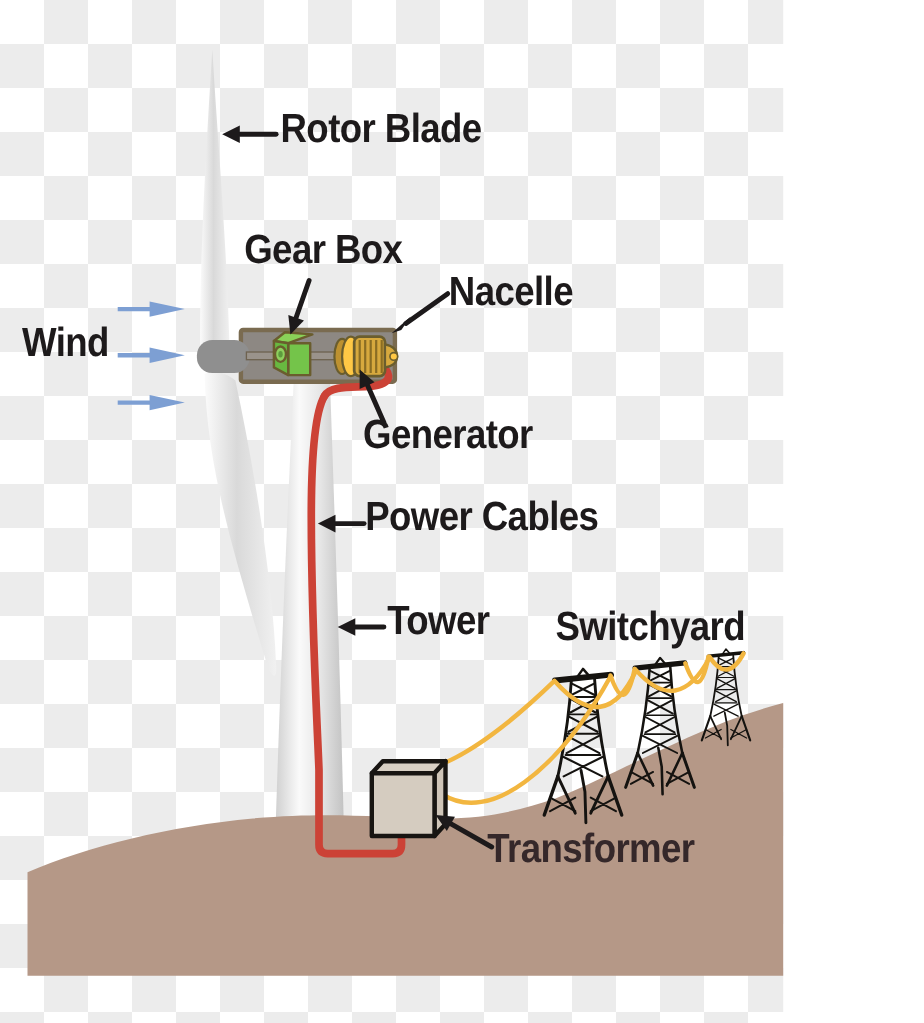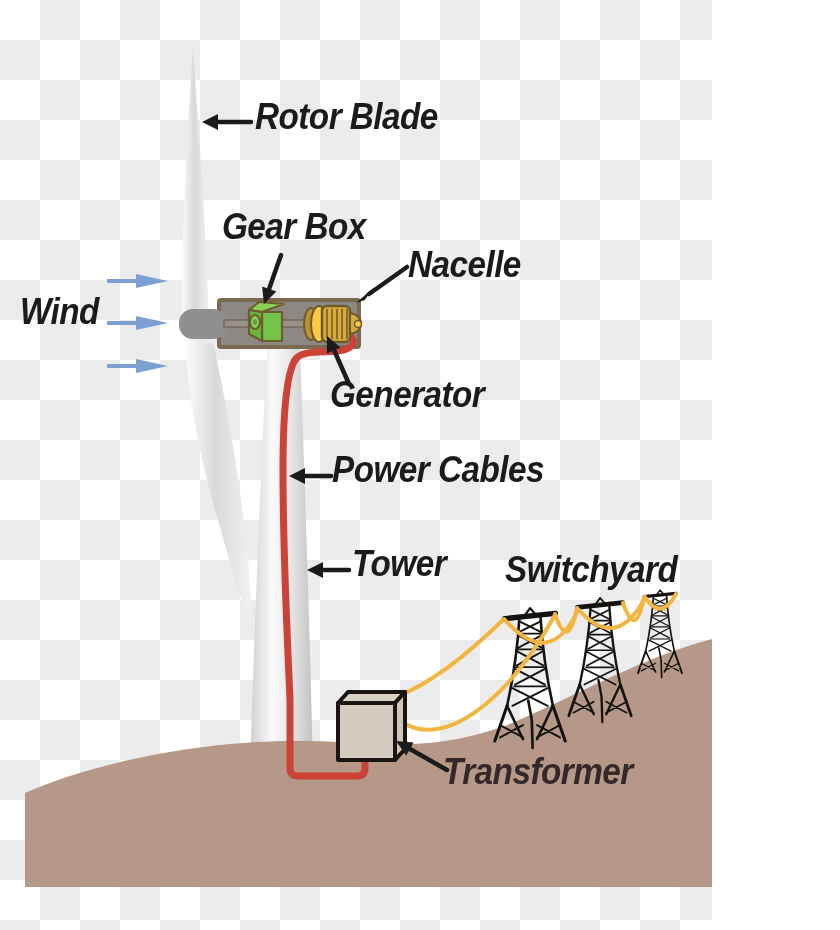--- a/index.html
+++ b/index.html
@@ -4,21 +4,20 @@
 <style>
   html,body{margin:0;padding:0;}
   #stage{
     position:relative;
     width:712px;height:930px;
     overflow:hidden;
     background-color:#ffffff;
     background-image:conic-gradient(#ececec 25%, #ffffff 25% 50%, #ececec 50% 75%, #ffffff 75%);
     background-size:80px 80px;
     font-family:"Liberation Sans", sans-serif;
-    font-style:italic;
   }
   #artwork{position:absolute;left:0;top:0;}
   .label{
     position:absolute;
     font-weight:700;
     font-size:37px;
     line-height:1.05;
     color:#1d1a1b;
     letter-spacing:-0.6px;
     transform:scaleX(0.9);

